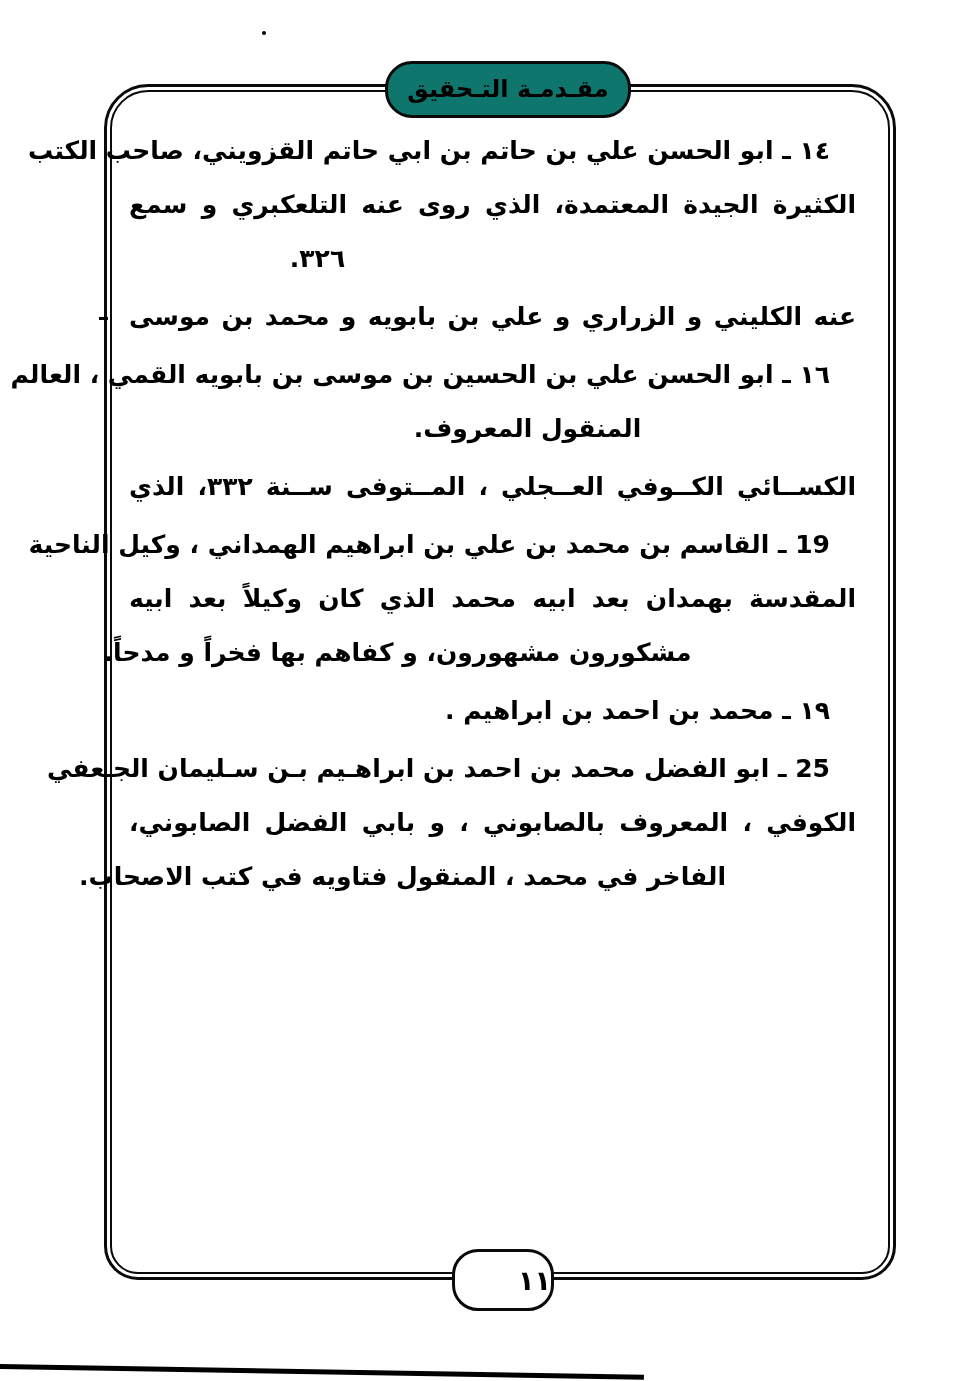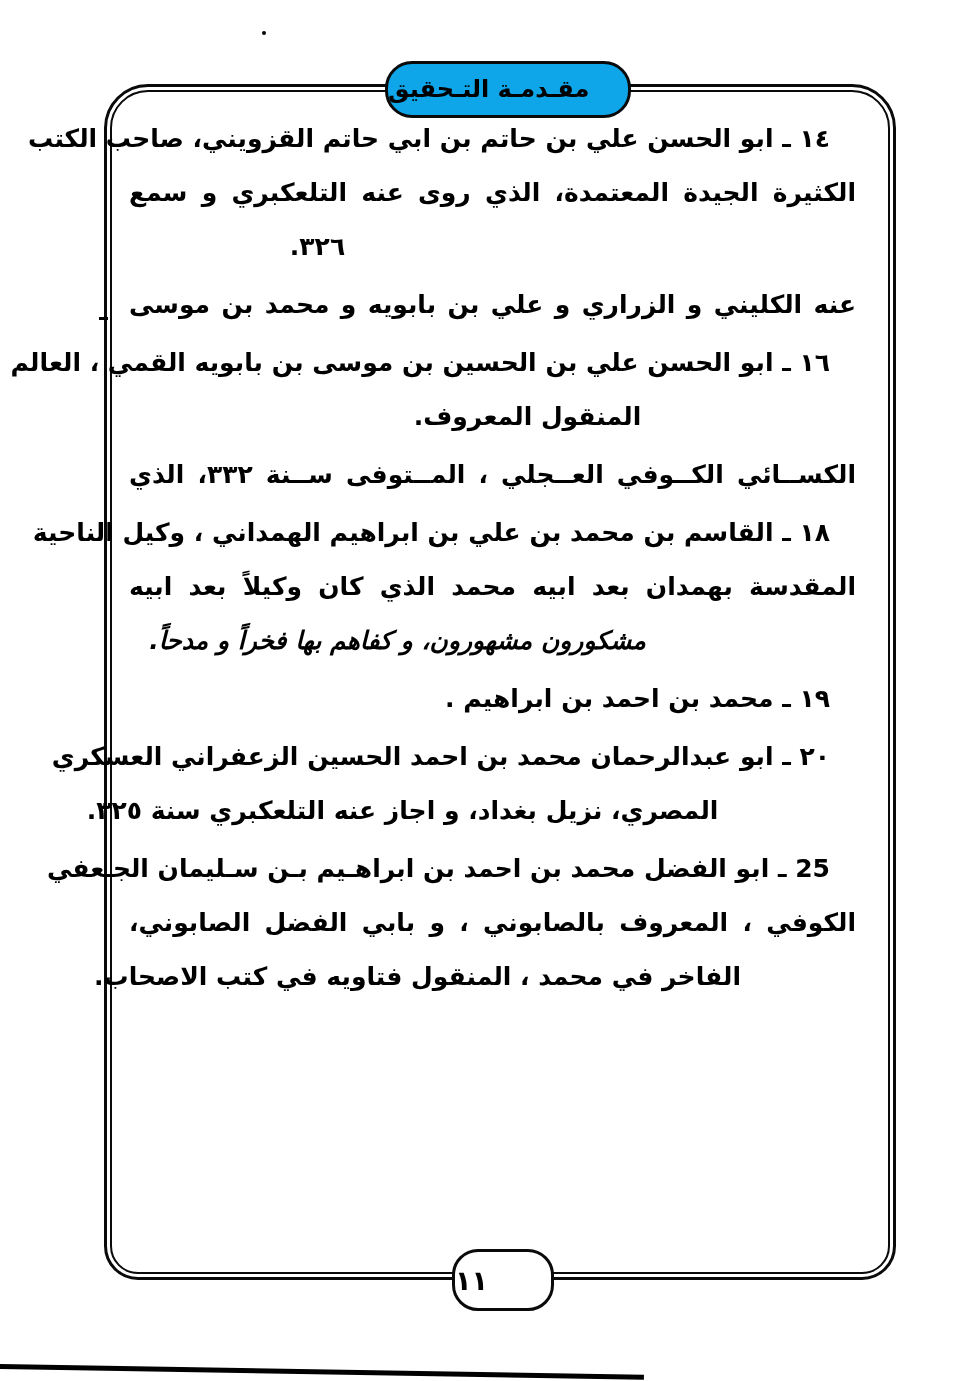--- a/index.html
+++ b/index.html
@@ -35,26 +35,27 @@
     border-radius: 38px 38px 28px 28px;
   }
 
   
   .cartouche {
     position: absolute;
     left: 385px;
     top: 61px;
     width: 240px;
     height: 51px;
-    background: #0ea5e9;
+    background: #0f766e;
     border: 3px solid #0a0a0a;
     border-radius: 27px;
     z-index: 3;
     display: flex;
     align-items: center;
+    justify-content: center;
   }
   .cartouche .title {
     font-size: 24px;
     font-weight: bold;
     direction: rtl;
     white-space: nowrap;
     transform: translateY(-1px);
   }
 
   
@@ -63,33 +64,33 @@
     left: 452px;
     top: 1249px;
     width: 96px;
     height: 56px;
     background: #ffffff;
     border: 3.5px solid #0a0a0a;
     border-radius: 26px;
     z-index: 3;
     display: flex;
     align-items: center;
-    justify-content: flex-start;
+    justify-content: flex-end;
   }
   .page-num-oval .num {
     font-size: 27px;
     font-weight: bold;
     direction: rtl;
   }
 
   
   .textblock {
     position: absolute;
     left: 129px;
-    top: 112px;
+    top: 124px;
     width: 727px;
     direction: rtl;
     text-align: right;
     font-size: 25px;
     font-weight: bold;
     z-index: 2;
   }
   .entry { margin: 0 0 4px 0; }
   .entry:last-child { margin-bottom: 0; }
   .line {
@@ -118,21 +119,21 @@
   
   .entry:nth-child(1) .line-tail { transform: translateX(-175px); }
   .entry:nth-child(2) .line-tail {
     text-align: justify; white-space: normal; overflow: hidden;
   }
   .entry:nth-child(2) .line-tail::after {
     content: ""; display: inline-block; width: 100%; height: 0;
   }
   .entry:nth-child(3) .line-tail { transform: translateX(35px); }
   .entry:nth-child(4) .line-tail { transform: translateX(-55px); }
-  .entry:nth-child(5) .line-tail { transform: translateX(-95px); font-style: italic; }
+  .entry:nth-child(5) .line-tail { transform: translateX(-95px); }
   .entry:nth-child(7) .line-tail { transform: translateX(-90px); }
   .entry:nth-child(8) .line-tail { transform: translateX(-75px); }
 
   
   .scan-line-bottom {
     position: absolute;
     left: -6px;
     top: 1364px;
     width: 650px;
     height: 5px;
@@ -181,30 +182,26 @@
         <div class="line line-tail">عنه الكليني و الزراري و علي بن بابويه و محمد بن موسى بن المتوكل.</div>
       </div>
       <div class="entry">
         <div class="line line-first">١٦ ـ ابو الحسن علي بن الحسين بن موسى بن بابويه القمي ، العالم</div>
         <div class="line line-tail">المنقول المعروف.</div>
       </div>
       <div class="entry">
         <div class="line line-mid">الكســائي الكــوفي العــجلي ، المــتوفى ســنة ٣٣٢، الذي روى عـنه</div>
       </div>
       <div class="entry">
-        <div class="line line-first">١٨ ـ القاسم بن محمد بن علي بن ابراهيم الهمداني ، وكيل الناحية</div>
+        <div class="line line-first">19 ـ القاسم بن محمد بن علي بن ابراهيم الهمداني ، وكيل الناحية</div>
         <div class="line line-mid">المقدسة بهمدان بعد ابيه محمد الذي كان وكيلاً بعد ابيه عـلي، وكـلاء</div>
         <div class="line line-tail">مشكورون مشهورون، و كفاهم بها فخراً و مدحاً.</div>
       </div>
       <div class="entry">
         <div class="line line-first">١٩ ـ محمد بن احمد بن ابراهيم .</div>
-      </div>
-      <div class="entry">
-        <div class="line line-first">٢٠ ـ ابو عبدالرحمان محمد بن احمد الحسين الزعفراني العسكري</div>
-        <div class="line line-tail">المصري، نزيل بغداد، و اجاز عنه التلعكبري سنة ٣٢٥.</div>
       </div>
       <div class="entry">
         <div class="line line-first">25 ـ ابو الفضل محمد بن احمد بن ابراهـيم بـن سـليمان الجـعفي</div>
         <div class="line line-mid">الكوفي ، المعروف بالصابوني ، و بابي الفضل الصابوني، صاحب كتاب</div>
         <div class="line line-tail">الفاخر في محمد ، المنقول فتاويه في كتب الاصحاب.</div>
       </div>
     </div>
 
   <div class="page-num-oval">
     <div class="num">١١</div>

